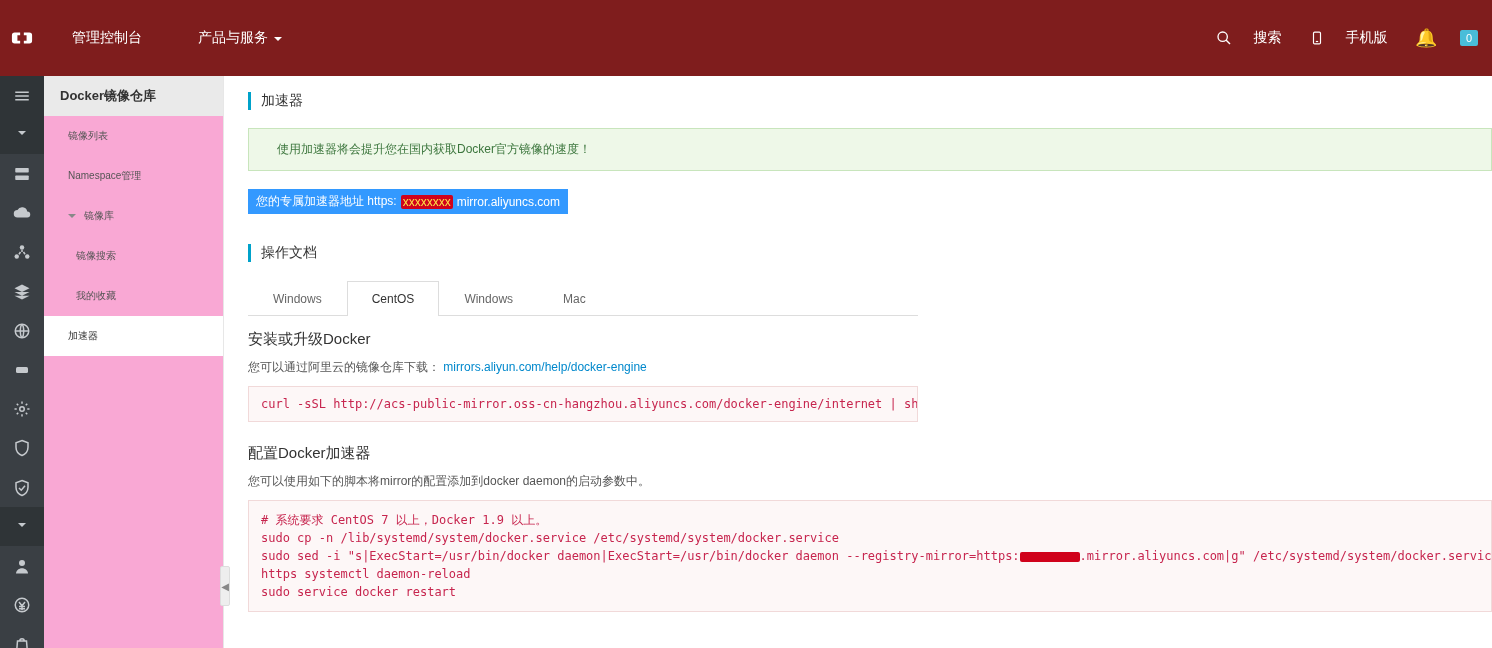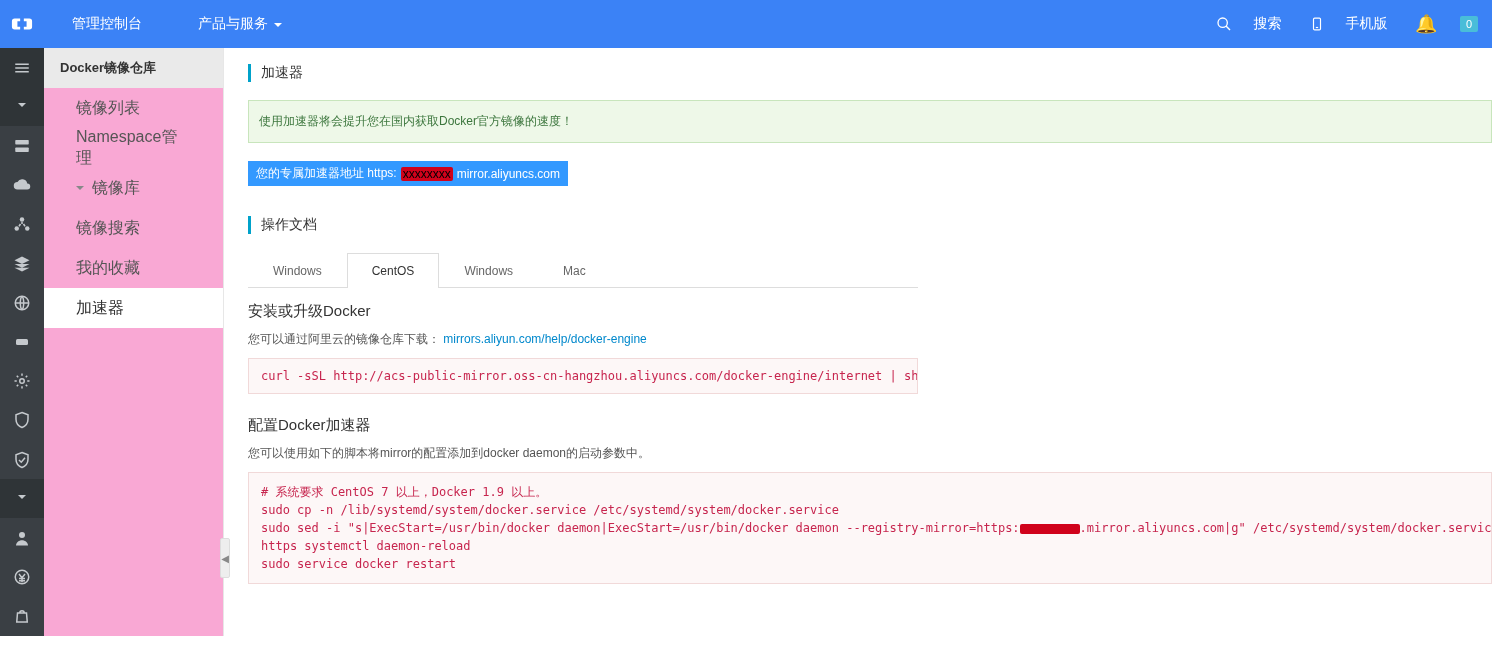--- a/index.html
+++ b/index.html
@@ -1,50 +1,50 @@
 <!DOCTYPE html>
 <html><head>
 <meta charset="utf-8">
 <style>
   * { box-sizing: border-box; margin: 0; padding: 0; }
   body { font-family: "Microsoft YaHei", Arial, sans-serif; font-size: 13px; color: #333; background: #fff; width: 1492px; height: 648px; overflow: hidden; }
-  .topbar { height: 48px; background: #3b82f6; display: flex; align-items: center; color: #fff; }
+  .topbar { height: 76px; background: #7f1d1d; display: flex; align-items: center; color: #fff; }
   .topbar .logo { width: 44px; height: 60px; display:flex; align-items:center; justify-content:center; }
   .topbar .logo svg { width: 22px; height: 22px; }
   .topbar .item { padding: 0 28px; height:60px; display:flex; align-items:center; font-size:14px; cursor:pointer; }
   .topbar .item.dd::after { content:''; display:inline-block; margin-left:6px; border:4px solid transparent; border-top-color:#fff; position:relative; top:3px;}
   .topbar .spacer { flex:1; }
   .topbar .right-item { padding: 0 14px; height:60px; display:flex; align-items:center; gap:22px; cursor:pointer; font-size:14px;}
   .topbar .right-item .ico { display:inline-flex; }
   .badge { background:#49bdd9; color:#fff; font-size:11px; border-radius:2px; padding:0 5px; height:16px; line-height:16px; min-width:18px; text-align:center;}
   .bell { font-size:18px; }
 
   .main { display:flex; height: calc(648px - 60px); }
   .iconrail { width:44px; background:#3a3f44; display:flex; flex-direction:column; align-items:center; color:#c5c9cd;}
   .iconrail .slot { width:44px; height:40px; display:flex; align-items:center; justify-content:center; cursor:pointer; }
   .iconrail .slot.dark { background:#2f3437; }
   .iconrail svg { width:18px; height:18px; fill:#c5c9cd; }
   .iconrail .caret { border:4px solid transparent; border-top-color:#c5c9cd; }
 
   .sidebar { width:180px; background:#f9a8d4; border-right:1px solid #e7e7e7; display:flex; flex-direction:column; }
   .sidebar .head { background:#eaeaea; height:40px; display:flex; align-items:center; padding:0 16px; font-weight:bold; font-size:13px; color:#333; }
-  .sb-item { height:40px; display:flex; align-items:center; padding:0 32px; color:#555; font-size:16px; cursor:pointer; }
+  .sb-item { height:40px; display:flex; align-items:center; padding:0 24px; color:#555; font-size:10px; cursor:pointer; }
   .sb-item.sub { padding-left:32px; }
   .sb-item.group::before { content:''; display:inline-block; border:4px solid transparent; border-top-color:#888; margin-right:8px; position:relative; top:2px;}
   .sb-item.active { background:#fff; color:#333; }
 
   .sb-collapse-wrap { position: relative; width:0; }
   .sb-collapse { position:absolute; left:-4px; top:490px; width:10px; height:40px; background:#eee; border:1px solid #ddd; border-radius:2px; display:flex; align-items:center; justify-content:center; cursor:pointer; color:#888; font-size:10px; z-index:5;}
 
   .content { flex:1; padding:16px 0 0 24px; overflow:auto; }
   .sect-title { border-left:3px solid #00a2ca; padding-left:10px; font-size:14px; color:#333; margin-bottom:18px; }
-  .alert-ok { border:1px solid #c8e5bc; background:#eef8e8; color:#3c763d; padding:12px 10px; font-size:12px; margin-bottom:18px; width:100%; }
+  .alert-ok { border:1px solid #c8e5bc; background:#eef8e8; color:#3c763d; padding:12px 28px; font-size:12px; margin-bottom:18px; width:100%; }
   .info-pill-line { margin-bottom:30px; }
   .info-pill { background:#3399ff; color:#fff; padding:4px 8px; font-size:12px; display:inline-flex; align-items:center; gap:4px; }
-  .info-pill .red { background:#d0021b; color:#000000; border-radius:2px; padding:0 2px; user-select:none;text-align:center;}
+  .info-pill .red { background:#d0021b; color:#fde047; border-radius:2px; padding:0 2px; user-select:none;text-align:center;}
   .tabs { display:flex; border-bottom:1px solid #ddd; margin-bottom:14px; width:670px; }
   .tab { padding:10px 24px; font-size:12px; color:#666; cursor:pointer; border:1px solid transparent; border-bottom:none; position:relative; top:1px;}
   .tab.active { border-color:#ddd; background:#fff; color:#333; }
   .h3 { font-size:15px; color:#333; margin:6px 0 10px;}
   .para { font-size:12px; color:#555; margin-bottom:10px; }
   .para a { color:#0088cc; text-decoration:none; }
   .code { background:#fdf7f7; border:1px solid #f1d9d9; color:#c7254e; font-family: Consolas, monospace; font-size:12px; padding:10px 12px; margin-bottom:22px; white-space:pre; overflow-x:auto; width:670px;}
   .code2 { background:#fdf7f7; border:1px solid #f1d9d9; color:#c7254e; font-family: Consolas, monospace; font-size:12px; padding:10px 12px; white-space:pre; line-height:1.5; width:100%; min-width:670px; }
   .code2 .redblock { display:inline-block; width:60px; height:10px; background:#d0021b; vertical-align:middle; border-radius:2px;}
 </style>

